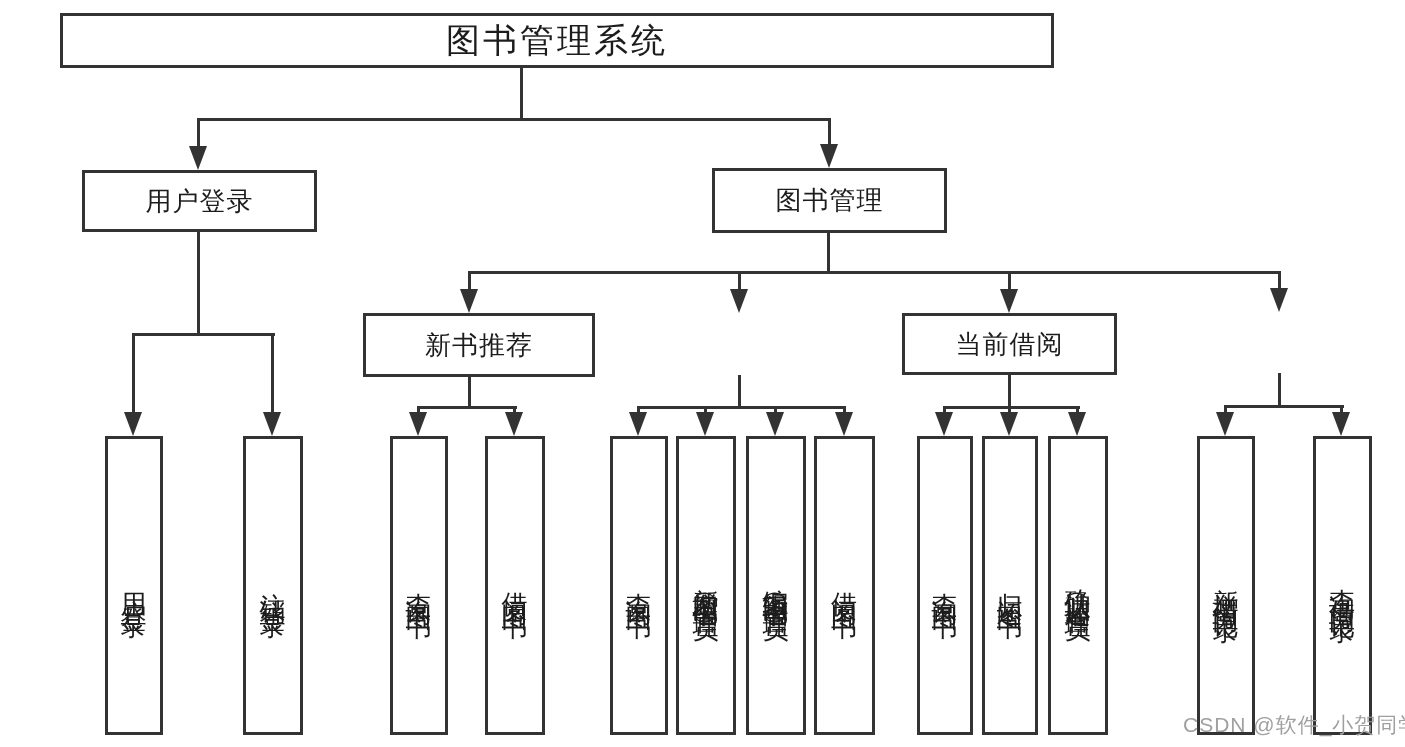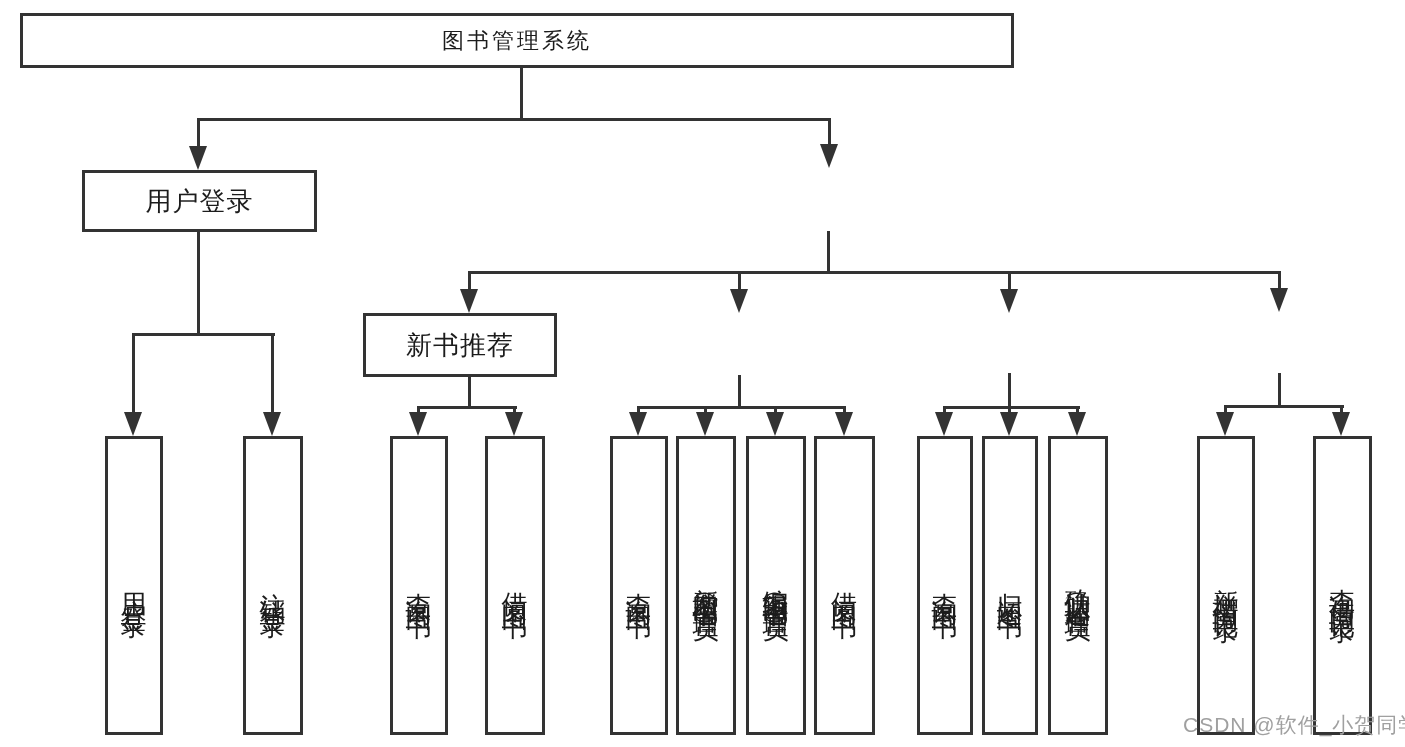--- a/index.html
+++ b/index.html
@@ -16,21 +16,21 @@
     position: absolute;
     box-sizing: border-box;
     border: 3px solid #333333;
     background: #ffffff;
     display: flex;
     align-items: center;
     justify-content: center;
     color: #1c1c1c;
   }
   .node { font-size: 26px; letter-spacing: 1px; }
-  .root-node { font-size: 22px; letter-spacing: 3px; }
+  .root-node { font-size: 34px; letter-spacing: 3px; margin-left: 40px; }
   .leaf .vtext {
     writing-mode: vertical-rl;
     text-orientation: mixed;
     font-size: 26px;
     line-height: 1;
     letter-spacing: 7px;
     color: #1c1c1c;
     white-space: nowrap;
   }
   .leaf.leaf-long .vtext { letter-spacing: 4px; }
@@ -61,26 +61,32 @@
 <div class="stage">
 
   <div class="box root-node" style="left:20px; top:13px; width:994px; height:55px;">
     <span>图书管理系统</span>
   </div>
 
   <div class="box node" style="left:82px; top:170px; width:235px; height:62px;">
     <span>用户登录</span>
   </div>
 
+  <div class="box node" style="left:712px; top:168px; width:235px; height:65px;">
+    <span>图书管理</span>
+  </div>
 
-  <div class="box node" style="left:363px; top:313px; width:194px; height:64px;">
+  <div class="box node" style="left:363px; top:313px; width:232px; height:64px;">
     <span>新书推荐</span>
   </div>
 
 
+  <div class="box node" style="left:902px; top:313px; width:215px; height:62px;">
+    <span>当前借阅</span>
+  </div>
 
 
   <div class="box leaf" style="left:105px; top:436px; width:58px; height:299px;">
     <span class="vtext">用户登录</span>
   </div>
   <div class="box leaf" style="left:243px; top:436px; width:60px; height:299px;">
     <span class="vtext">注销登录</span>
   </div>
   <div class="box leaf" style="left:390px; top:436px; width:58px; height:299px;">
     <span class="vtext">查询图书</span>

